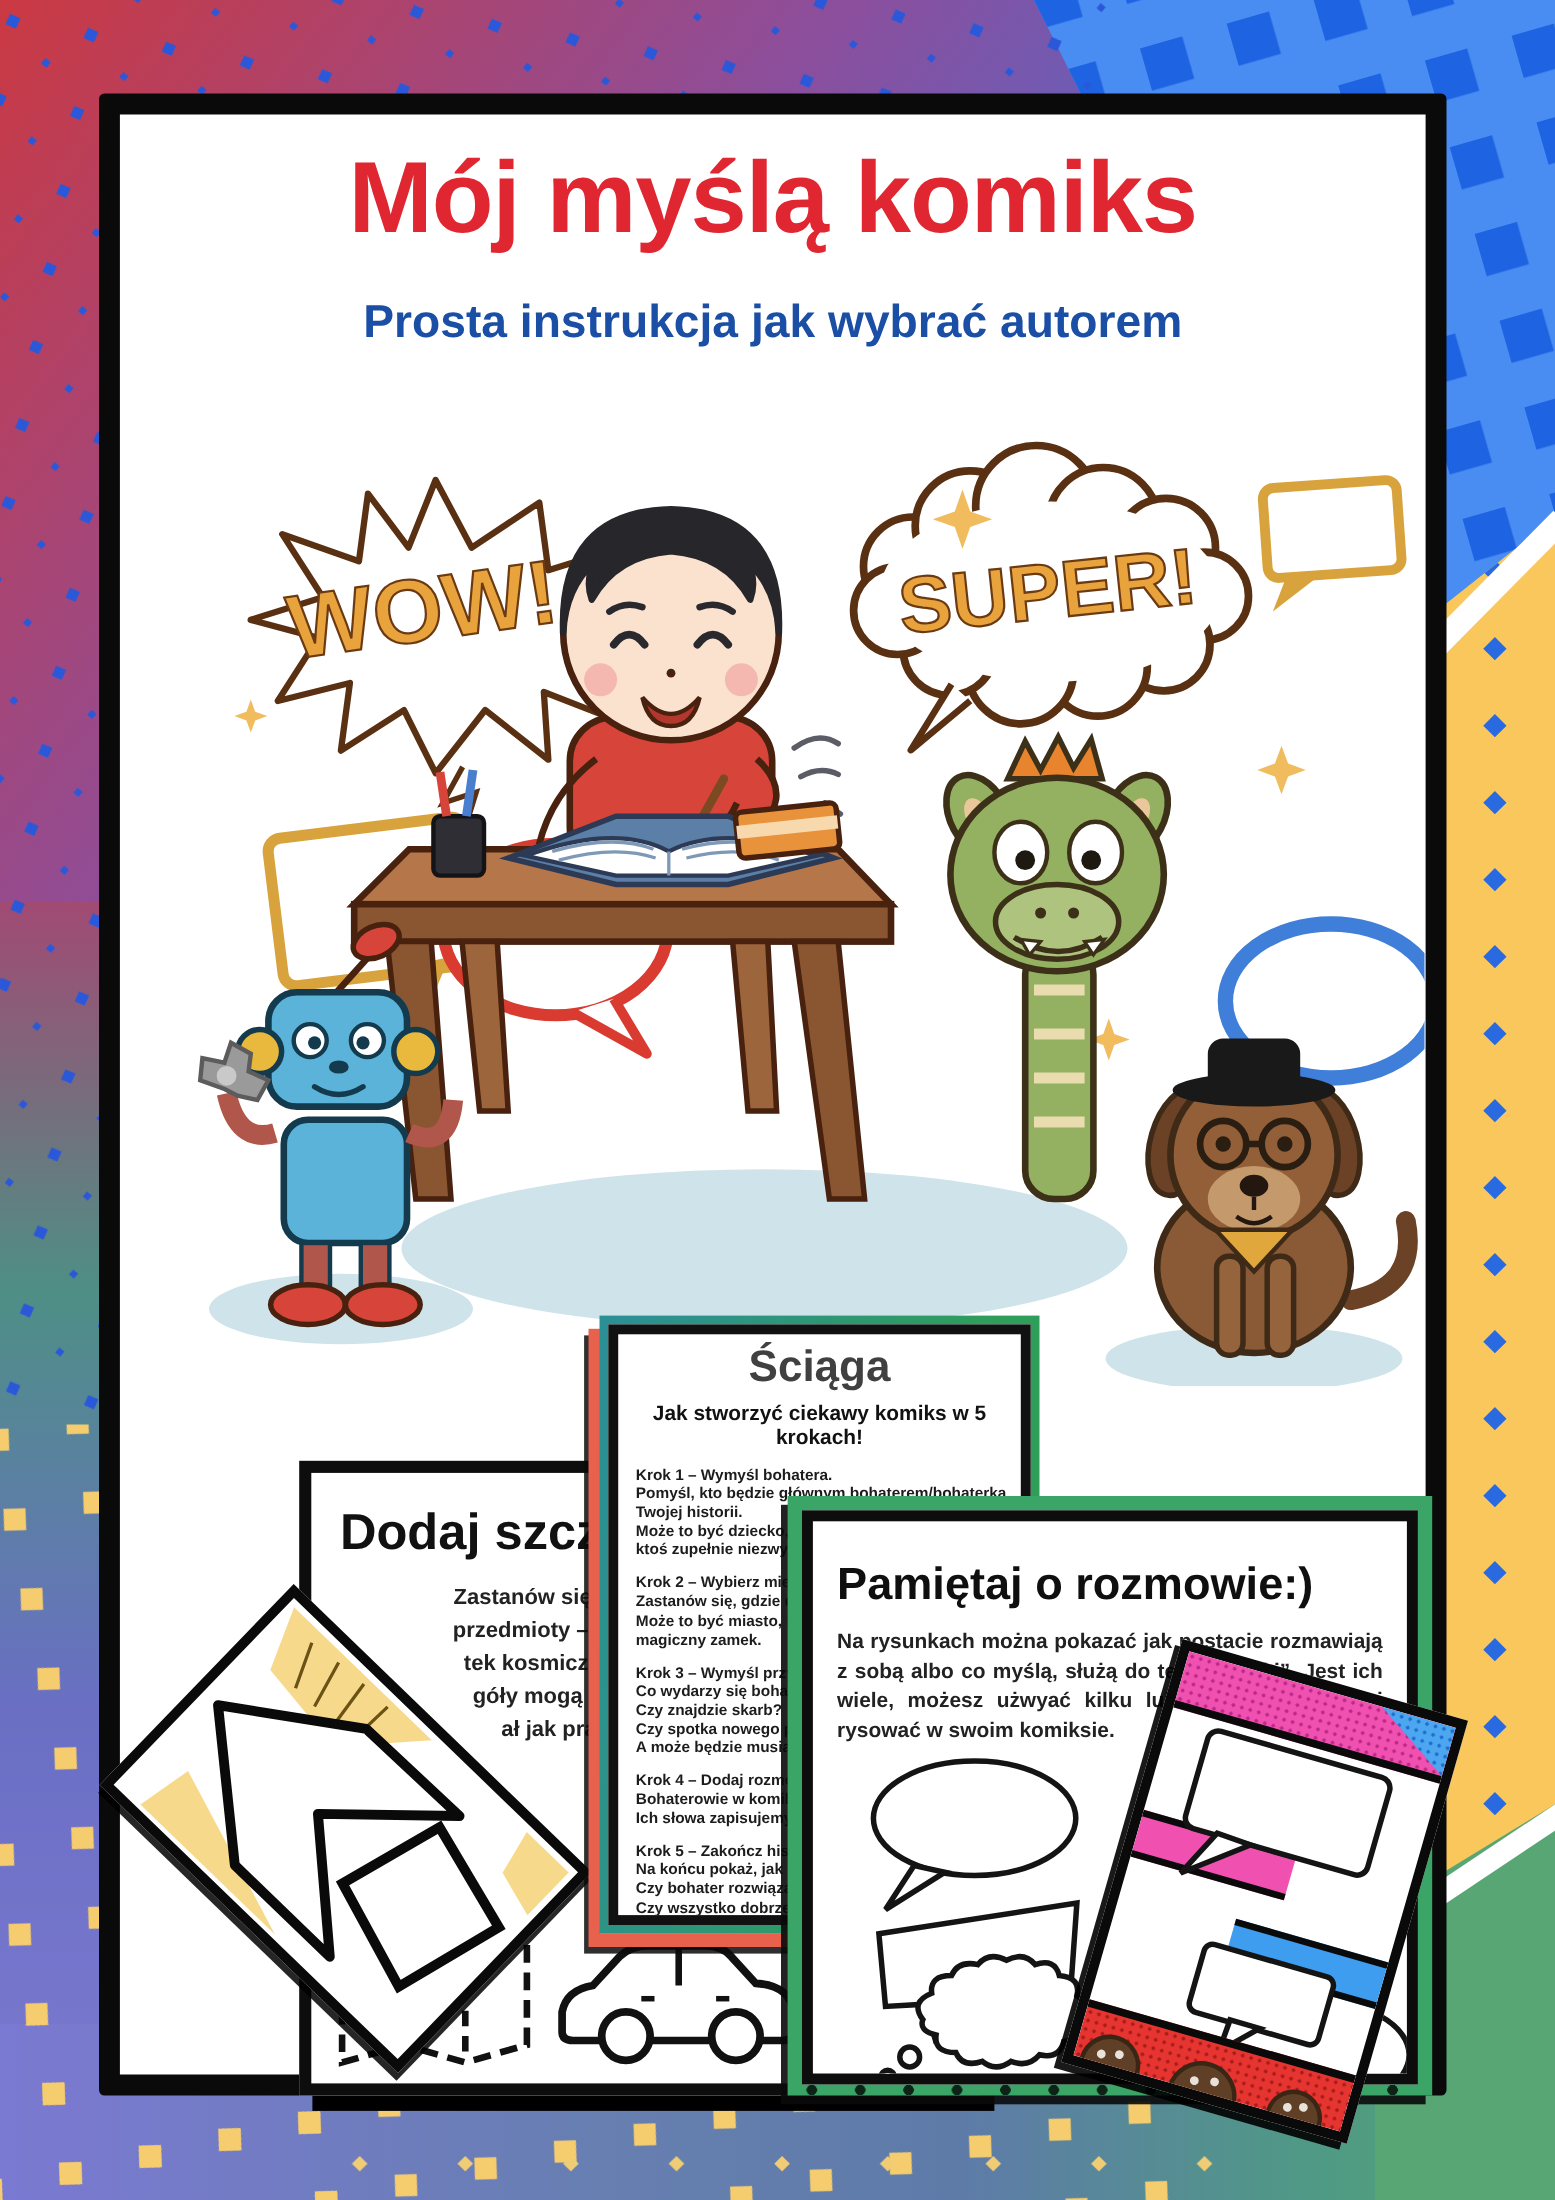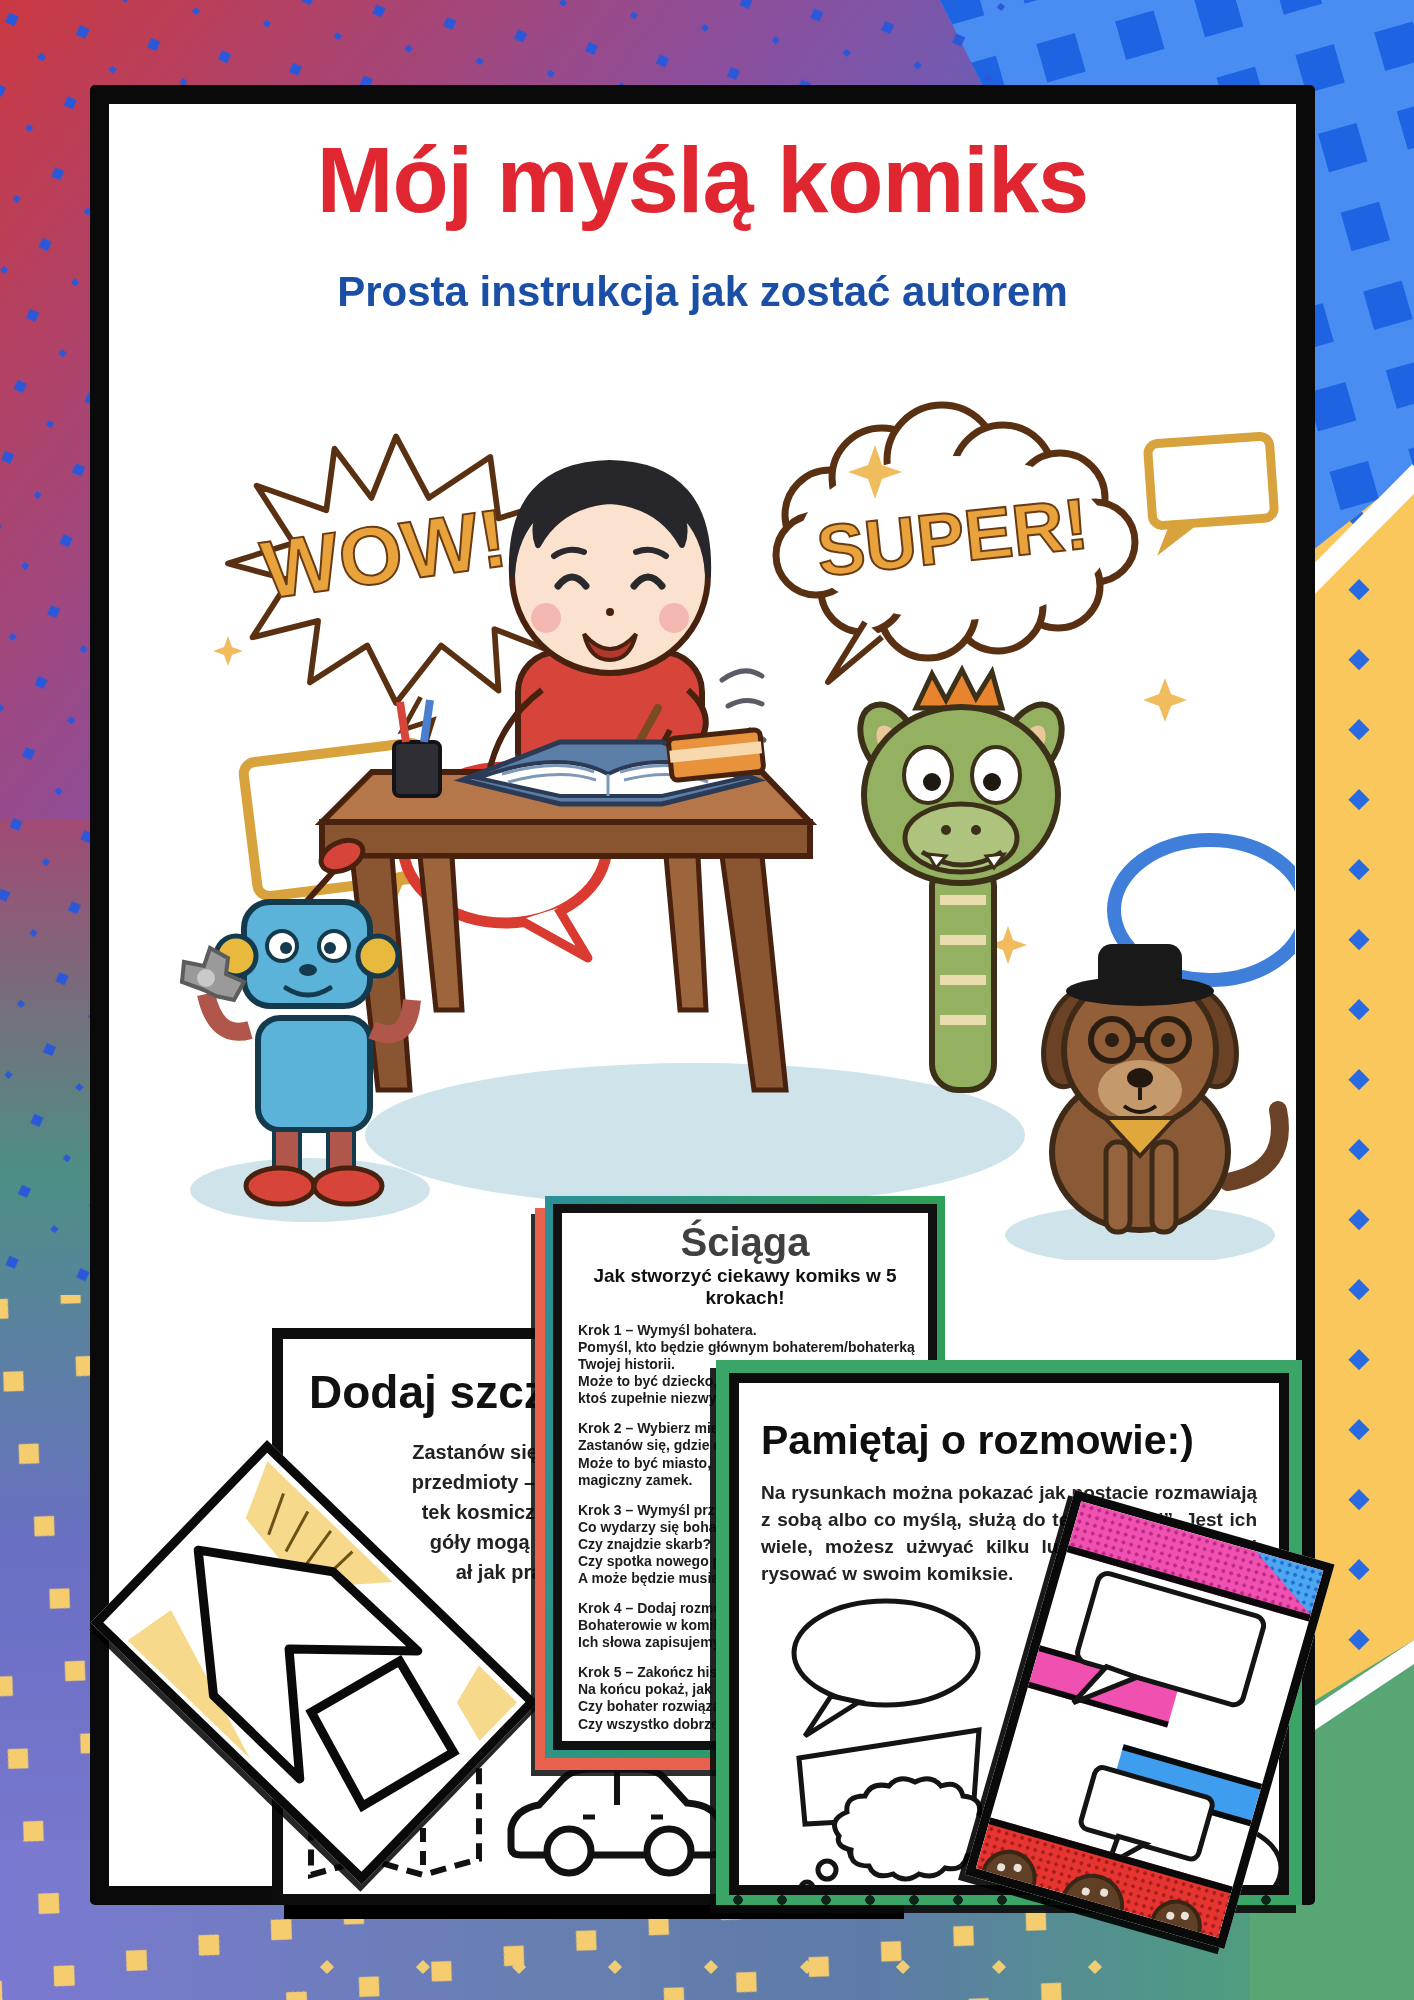--- a/index.html
+++ b/index.html
@@ -38,21 +38,21 @@
   #card-sciaga{
     position:absolute;left:545px;top:1196px;width:400px;height:562px;box-sizing:border-box;
     background:linear-gradient(100deg,#2b8f97 0%,#2f9e58 75%);
     padding:8px;box-shadow:-10px 12px 0 #e8614d,-14px 18px 0 rgba(10,10,10,.85);z-index:30;
   }
   #card-sciaga .inner{
     width:100%;height:100%;box-sizing:border-box;background:#fff;border:9px solid #111;
     padding:8px 10px;overflow:hidden;
   }
   #card-sciaga .title{font-size:40px;font-weight:bold;color:#404040;text-align:center;line-height:1.05;}
-  #card-sciaga .subtitle{font-size:19px;font-weight:bold;color:#111;text-align:center;margin-top:2px;}
+  #card-sciaga .subtitle{font-size:19px;font-weight:bold;color:#111;text-align:center;margin-top:12px;}
   #card-sciaga .step{
     font-size:14px;font-weight:bold;color:#1c1c1c;line-height:1.22;margin-top:13px;
     padding-left:6px;
   }
   #card-pamietaj{
     position:absolute;left:716px;top:1360px;width:586px;height:545px;box-sizing:border-box;
     background:#3aa566;
     background-image:radial-gradient(circle,#0c2417 4.5px,transparent 5px);
     background-size:44px 40px;
     padding:13px 13px 10px 13px;box-shadow:-6px 8px 0 rgba(10,10,10,.9);z-index:40;
@@ -148,21 +148,21 @@
 
     <rect x="0" y="0" width="1020" height="95" fill="url(#pTLdots)"></rect>
     <rect x="0" y="0" width="100" height="1295" fill="url(#pTLdots)"></rect>
     <rect x="0" y="1295" width="330" height="705" fill="url(#pBLsq)"></rect>
     <rect x="0" y="1840" width="1070" height="160" fill="url(#pBLsq)"></rect>
     <rect x="300" y="1840" width="860" height="160" fill="url(#pBtmDiam)"></rect>
   </svg>
 
   <div id="poster"></div>
   <div id="poster-title">Mój myślą komiks</div>
-  <div id="poster-subtitle">Prosta instrukcja jak zostać autorem</div>
+  <div id="poster-subtitle">Prosta instrukcja jak wybrać autorem</div>
 
   <svg id="illu" width="1185" height="870" viewBox="0 0 1185 870">
 
     <ellipse cx="585" cy="745" rx="330" ry="72" fill="#cfe3ea"></ellipse>
     <ellipse cx="200" cy="800" rx="120" ry="32" fill="#cfe3ea"></ellipse>
     <ellipse cx="1030" cy="845" rx="135" ry="30" fill="#cfe3ea"></ellipse>
 
     <g transform="translate(40,30) scale(0.82)">
       <polygon points="300,20 340,95 415,45 425,120 505,95 470,165 545,185 465,215 510,290 420,255 425,330 355,275 300,345 265,275 195,320 205,245 125,265 170,195 95,175 175,150 130,80 215,110 225,35 270,95" fill="#ffffff" stroke="#5a3013" stroke-width="7" stroke-linejoin="round"></polygon>
       <polyline points="330,338 308,378 345,366 332,408" fill="none" stroke="#5a3013" stroke-width="6"></polyline>

